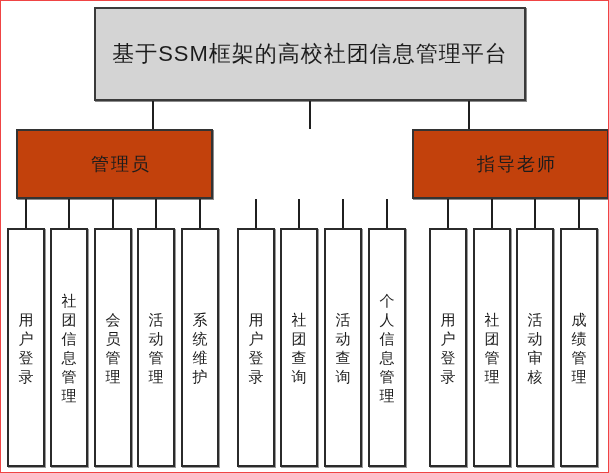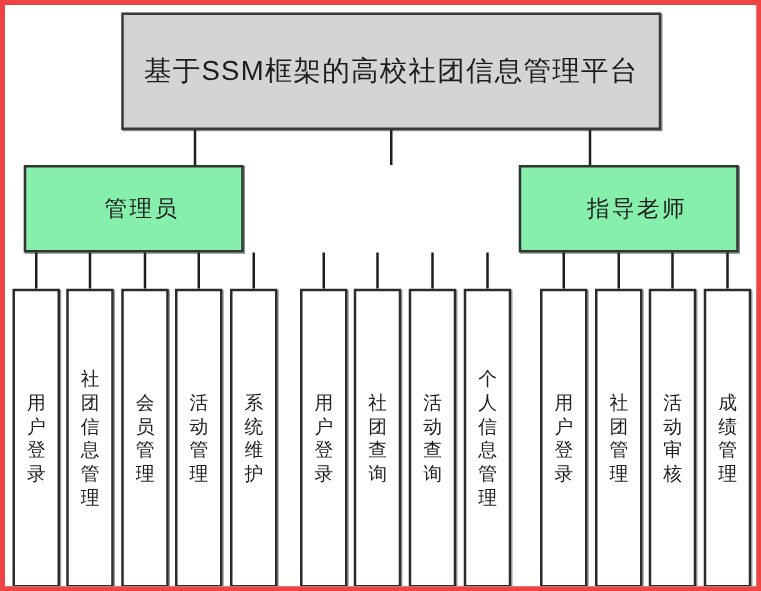--- a/index.html
+++ b/index.html
@@ -1,21 +1,21 @@
 <!DOCTYPE html>
 <html><head>
 <meta charset="utf-8">
 <style>
   html, body { margin: 0; padding: 0; background: #fff; }
   #canvas {
     position: relative;
     width: 609px;
     height: 473px;
     background: #ffffff;
-    border: 4px solid #ef4444;
+    border: 1px solid #ef4444;
     box-sizing: border-box;
     font-family: "Liberation Sans", sans-serif;
     color: #1c1c1c;
     overflow: hidden;
   }
   .box {
     position: absolute;
     box-sizing: border-box;
     display: flex;
     align-items: center;
@@ -24,22 +24,22 @@
   }
   .title-box {
     left: 93px; top: 6px; width: 432px; height: 94px;
     background: #d4d4d4;
     border: 2px solid #3a3a3a;
     box-shadow: 1px 1px 0 #8a8a8a;
     font-size: 22px;
     letter-spacing: 1px;
   }
   .role-box {
-    top: 128px; width: 176px; height: 70px;
-    background: #86efac;
+    top: 128px; width: 197px; height: 70px;
+    background: #c2410c;
     border: 2px solid #333333;
     box-shadow: 1px 1px 0 #8a8a8a;
     font-size: 18px;
     letter-spacing: 2px;
     padding-left: 13px;
   }
   .role-admin   { left: 15px;  }
   .role-student { left: 213px; }
   .role-teacher { left: 411px; }
   .leaf {

